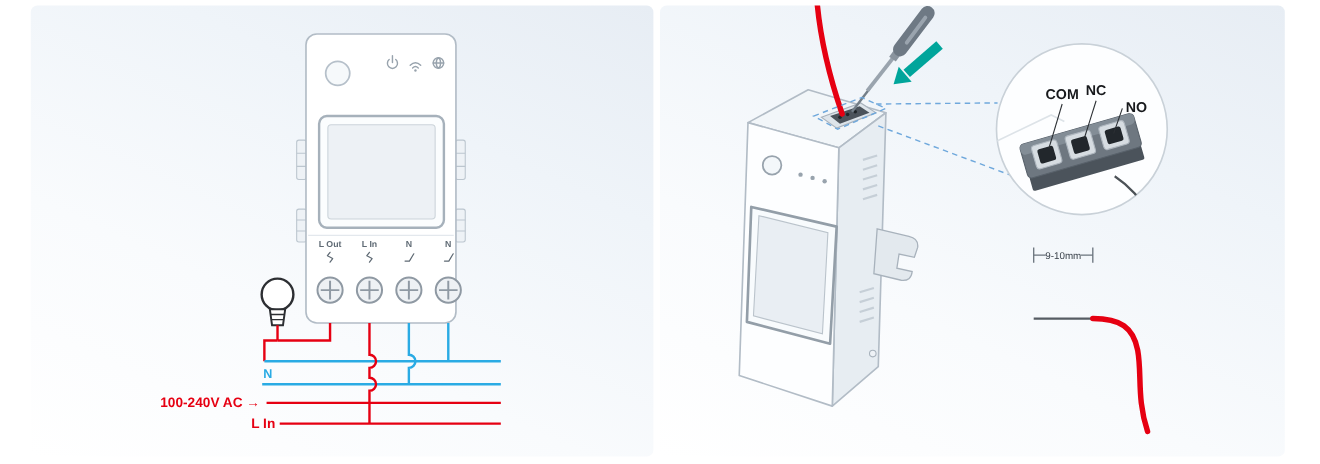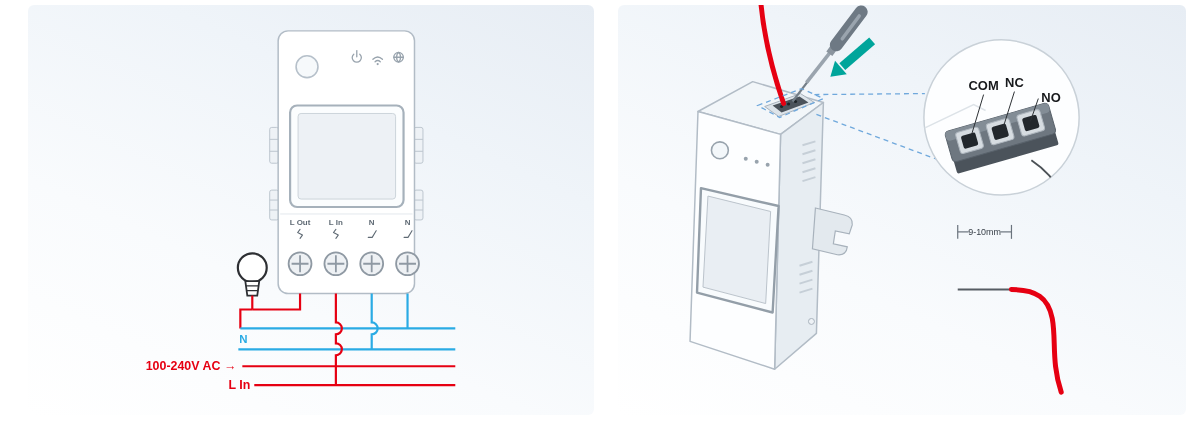--- a/index.html
+++ b/index.html
@@ -7,21 +7,21 @@
     --neutral-wire:#2aabe4;
     --arrow-green:#00a59b;
     --dash-blue:#6fa8dc;
   }
   *{box-sizing:border-box;}
   body{margin:0;background:#ffffff;font-family:"Liberation Sans",sans-serif;}
   .canvas{position:relative;width:1200px;height:422px;background:#ffffff;overflow:hidden;}
   .panel{position:absolute;top:5px;height:410px;border-radius:6px;
     background:linear-gradient(205deg,#e7edf4 0%,#eff4f9 30%,#f9fbfd 65%,#ffffff 100%);}
   .panel-left{left:28px;width:566px;}
-  .panel-right{left:618px;width:568px;}
+  .panel-right{left:600px;width:568px;}
   svg{display:block;width:100%;height:100%;}
   svg text{font-family:"Liberation Sans",sans-serif;}
   .t-terminal{font-size:8px;font-weight:bold;fill:#5f6a74;text-anchor:middle;}
   .t-n{font-size:11.5px;font-weight:bold;fill:var(--neutral-wire);}
   .t-red{font-size:12.5px;font-weight:bold;fill:var(--live-wire);}
   .t-zoom{font-size:13px;font-weight:bold;fill:#17191c;text-anchor:middle;}
   .t-zoom-start{font-size:13px;font-weight:bold;fill:#17191c;}
   .t-dim{font-size:9px;fill:#394049;text-anchor:middle;}
   .w-live{stroke:var(--live-wire);stroke-width:2.2;fill:none;}
   .w-neutral{stroke:var(--neutral-wire);stroke-width:2.2;fill:none;}

